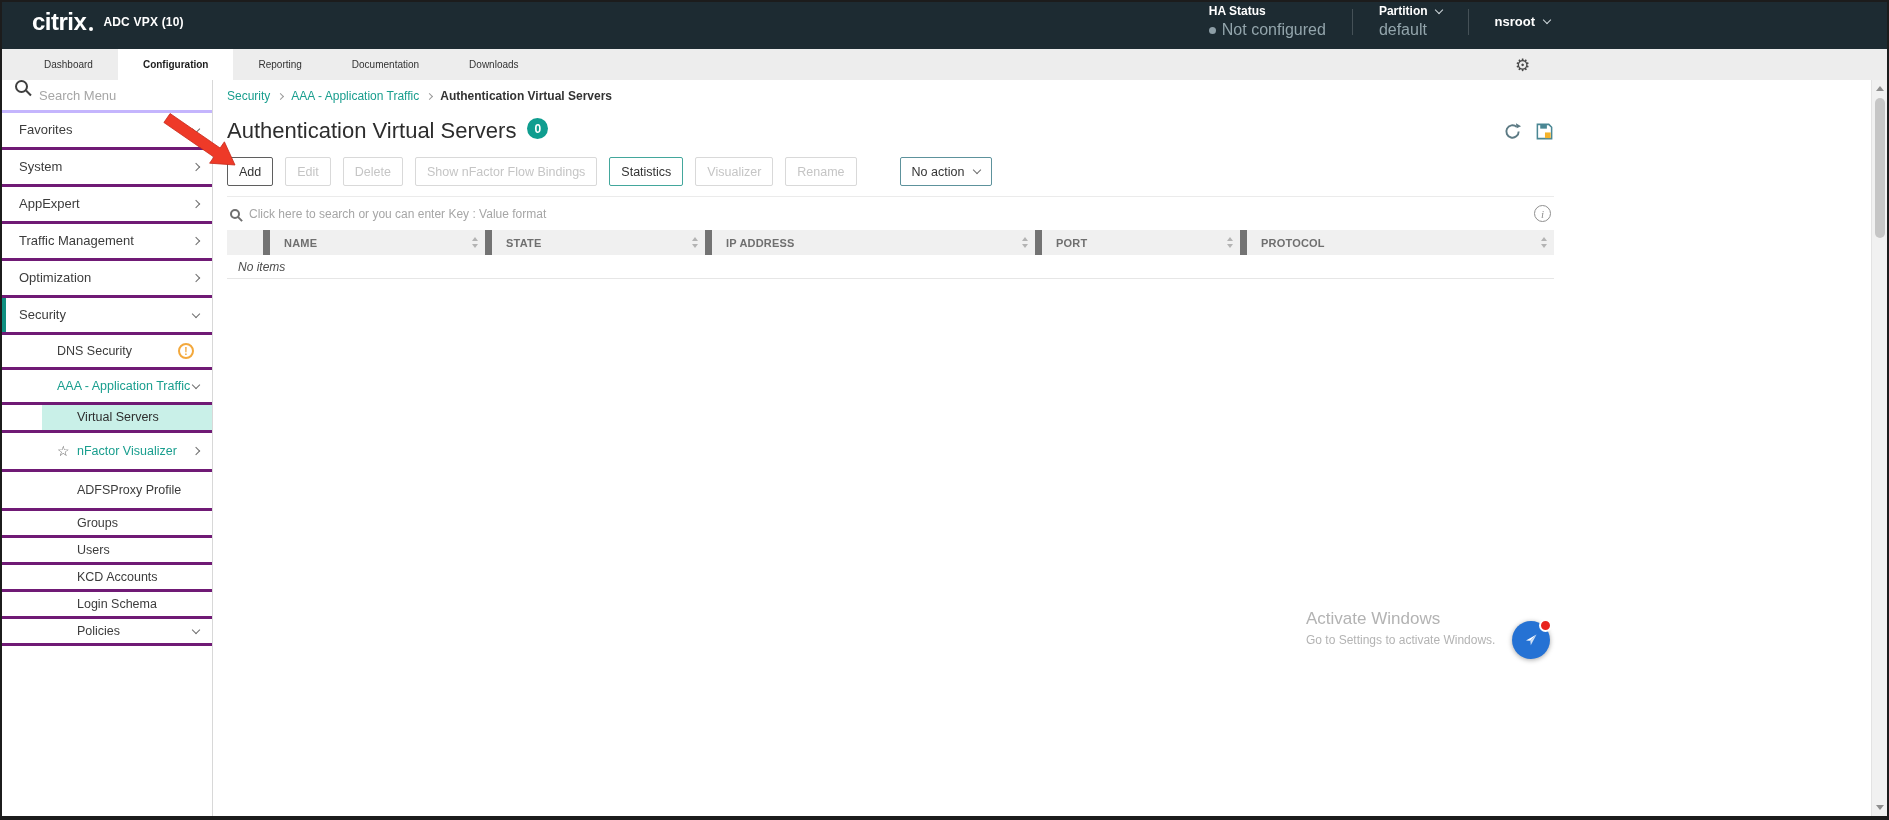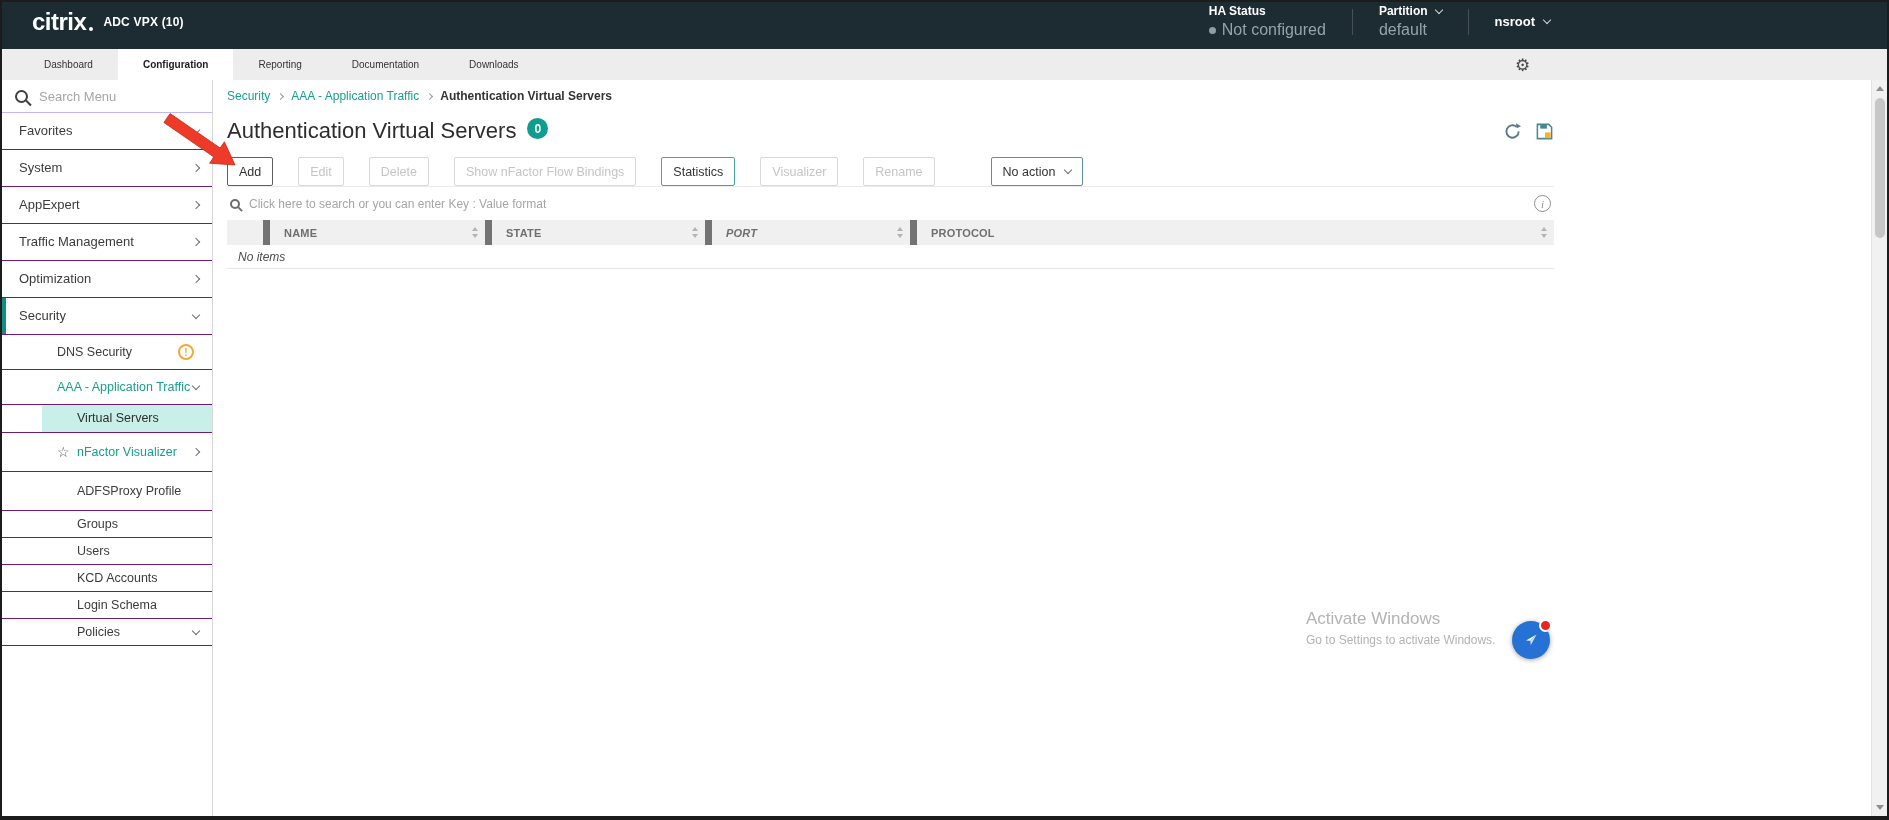--- a/index.html
+++ b/index.html
@@ -30,28 +30,28 @@
   .tab { padding:0 25px; display:flex; align-items:center; font-size:10px; color:#333; cursor:pointer; }
   .tab:first-child { margin-left:17px; }
   .tab.active { background:#fff; font-weight:700; color:#1d1d1d; }
   .gear { position:absolute; left:1513px; top:50%; transform:translateY(-50%); font-size:17px; color:#4a4a4a; cursor:pointer; font-family:"DejaVu Sans",sans-serif; }
 
   
   .body { position:absolute; top:78px; bottom:0; left:0; right:16px; display:flex; }
 
   
   .sidebar { width:211px; flex:none; background:#fff; border-right:1px solid #d8d8d8; overflow:hidden; }
-  .side-search { height:33px; border-bottom:1px solid #c4b5fd; display:flex; align-items:center; gap:11px; padding:0 10px 0 13px; }
+  .side-search { height:33px; border-bottom:3px solid #c4b5fd; display:flex; gap:11px; padding:0 10px 0 13px; }
   .mag { position:relative; width:13px; height:13px; border:2px solid #3f3f3f; border-radius:50%; flex:none; }
   .mag::after { content:""; position:absolute; width:7px; height:2px; background:#3f3f3f; transform:rotate(45deg); right:-6px; bottom:-3px; }
   .mag.small { width:10px; height:10px; border-color:#6e6e6e; }
   .mag.small::after { width:6px; background:#6e6e6e; right:-5px; bottom:-3px; }
   .side-search input { border:0; outline:0; font-size:13px; color:#333; width:130px; font-family:inherit; }
   input::placeholder { color:#a6a6a6; }
-  .nav-row { display:flex; align-items:center; border-bottom:1px solid #701a75; padding-right:13px; cursor:pointer; color:#3c3c3c; }
+  .nav-row { display:flex; align-items:center; border-bottom:3px solid #701a75; padding-right:13px; cursor:pointer; color:#3c3c3c; }
   .nav-label { flex:1; line-height:1.18; padding:4px 0; }
   .lvl1 { min-height:37px; padding-left:17px; font-size:13px; }
   .lvl2 { min-height:35px; padding-left:55px; font-size:12.5px; }
   .lvl3 { min-height:39px; padding-left:75px; font-size:12.5px; }
   .lvl3.short { min-height:27px; }
   .with-star { padding-left:55px; }
   .star { width:20px; flex:none; font-size:14px; color:#555; font-family:"DejaVu Sans",sans-serif; }
   .teal .nav-label { color:#199e8e; }
   .active-section { box-shadow:inset 4px 0 0 #0f8f80; }
   .selected { min-height:28px; background:linear-gradient(90deg,#ffffff 0 40px,#c9f0e8 40px 100%); }
@@ -64,35 +64,35 @@
   .breadcrumb { display:flex; align-items:center; gap:8px; padding-top:9px; font-size:12px; }
   .crumb-link { color:#199e8e; cursor:pointer; }
   .crumb-current { color:#333; font-weight:700; }
   .bc-sep { width:5px; height:5px; border-top:1.5px solid #9a9a9a; border-right:1.5px solid #9a9a9a; transform:rotate(45deg); margin-top:1px; }
   .title-row { display:flex; align-items:center; margin-top:15px; }
   .page-title { font-size:22px; color:#2d2d2d; font-weight:500; }
   .count-badge { width:21px; height:21px; border-radius:50%; background:#0f9d8f; color:#fff; font-size:12px; font-weight:700; display:flex; align-items:center; justify-content:center; margin-left:11px; margin-bottom:5px; }
   .title-icons { margin-left:auto; display:flex; align-items:center; gap:13px; }
   .title-icons svg { cursor:pointer; }
 
-  .toolbar { display:flex; align-items:center; gap:25px; margin-top:13px; border-bottom:1px solid #ebebeb; }
+  .toolbar { display:flex; align-items:center; gap:12px; margin-top:13px; padding-bottom:10px; border-bottom:1px solid #ebebeb; }
   .btn { height:29px; padding:0 11px; background:#fff; border-radius:2px; font-size:12.5px; display:flex; align-items:center; cursor:pointer; font-family:inherit; white-space:nowrap; }
   .btn.primary { border:1px solid #5f5f5f; color:#333; }
   .btn.disabled { border:1px solid #d9d9d9; color:#c5c5c5; cursor:default; }
   .btn.tealb { border:1px solid #43a79c; color:#333; }
   .btn.action { border:1px solid #5d929c; color:#333; margin-left:31px; gap:10px; }
 
   .filter-row { display:flex; align-items:center; height:33px; gap:9px; padding-left:3px; }
   .filter-input { flex:1; border:0; outline:0; font-size:12px; color:#444; font-family:inherit; }
   .info-icon { width:17px; height:17px; flex:none; border:1px solid #8f8f8f; border-radius:50%; color:#8f8f8f; font-size:11px; font-style:italic; display:flex; align-items:center; justify-content:center; margin-right:3px; font-family:"Liberation Serif",serif; cursor:pointer; }
 
   .thead { display:flex; height:25px; background:#f0f0f0; align-items:center; font-size:11px; font-weight:700; color:#6f6f6f; letter-spacing:0.2px; }
   .th { height:100%; display:flex; align-items:center; justify-content:space-between; padding-left:14px; border-right:7px solid #737373; }
   .th.cb { width:43px; padding-left:0; }
-  .th.c1 { width:222px; } .th.c2 { width:220px; } .th.c3 { width:330px; } .th.c4 { width:205px;font-style:italic; }
+  .th.c1 { width:222px; } .th.c2 { width:220px; } .th.c3 { width:330px; } .th.c4 { width:205px; }
   .th.c5 { flex:1; border-right:0; }
   .sort { display:flex; flex-direction:column; gap:3px; margin-right:7px; cursor:pointer; }
   .tri-up { width:0; height:0; border-left:3.5px solid transparent; border-right:3.5px solid transparent; border-bottom:4px solid #b3b3b3; }
   .tri-dn { width:0; height:0; border-left:3.5px solid transparent; border-right:3.5px solid transparent; border-top:4px solid #b3b3b3; }
   .empty-row { height:24px; display:flex; align-items:center; padding-left:11px; font-size:12px; font-style:italic; color:#4c4c4c; border-bottom:1px solid #e6e6e6; }
 
   .watermark { position:absolute; left:1093px; top:529px; color:#b3b3b3; }
   .wm1 { font-size:17px; }
   .wm2 { font-size:12px; margin-top:4px; }
 
@@ -278,20 +278,27 @@
                 <span class="tri-dn"></span>
               </span>
           </div>
           <div class="th c2">
             <span>STATE</span>
             <span class="sort">
                 <span class="tri-up"></span>
                 <span class="tri-dn"></span>
               </span>
           </div>
+          <div class="th c3">
+            <span>IP ADDRESS</span>
+            <span class="sort">
+                <span class="tri-up"></span>
+                <span class="tri-dn"></span>
+              </span>
+          </div>
           <div class="th c4">
             <span>PORT</span>
             <span class="sort">
                 <span class="tri-up"></span>
                 <span class="tri-dn"></span>
               </span>
           </div>
           <div class="th c5">
             <span>PROTOCOL</span>
             <span class="sort">

